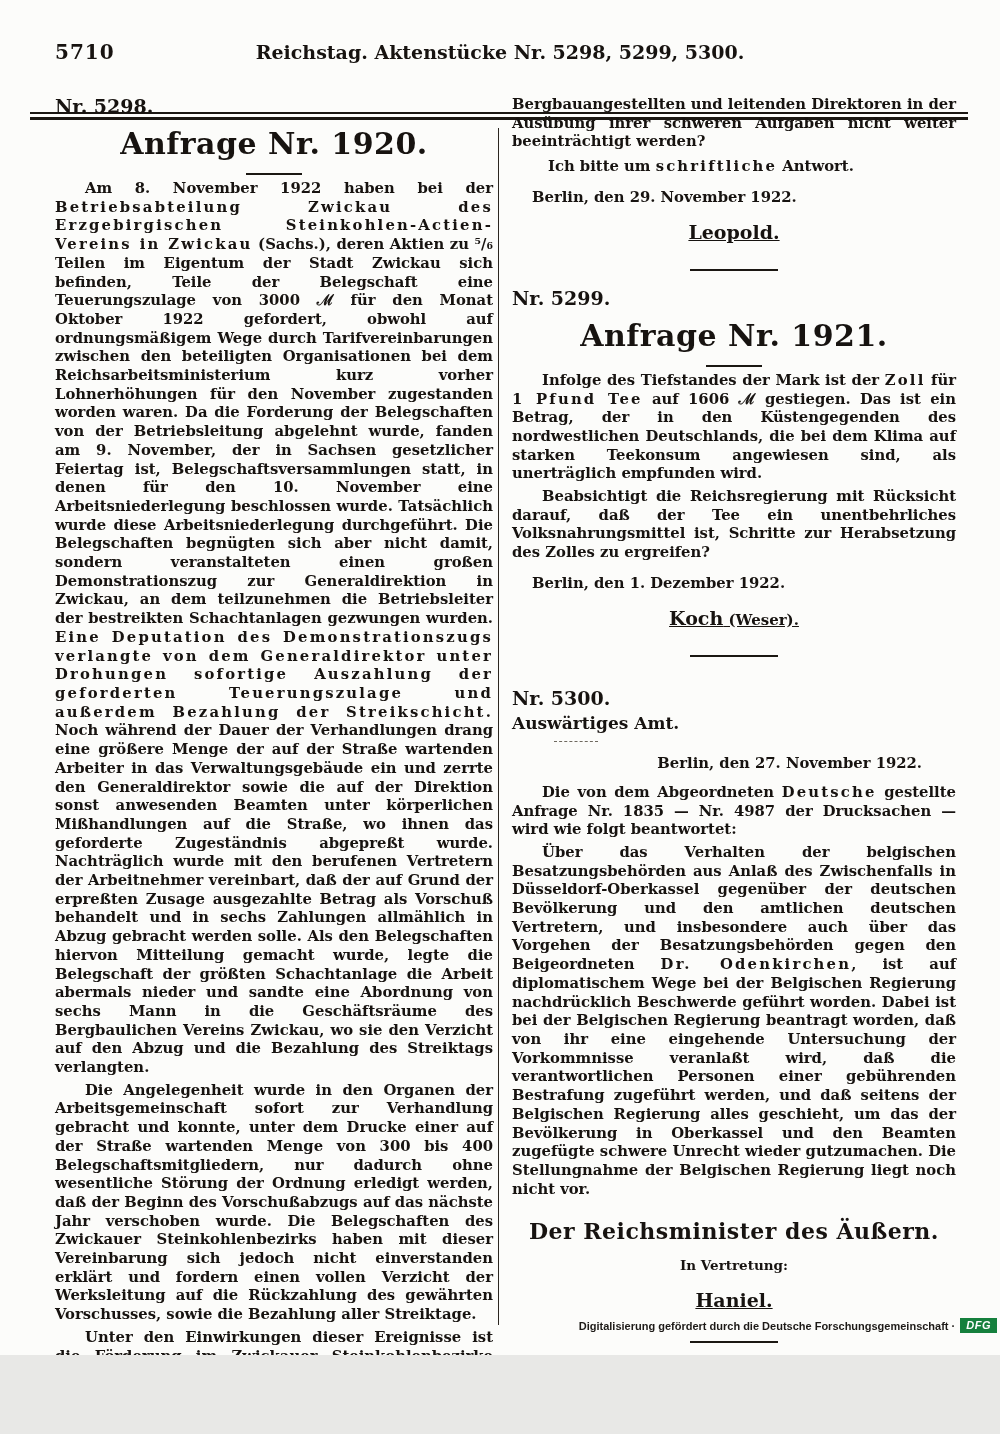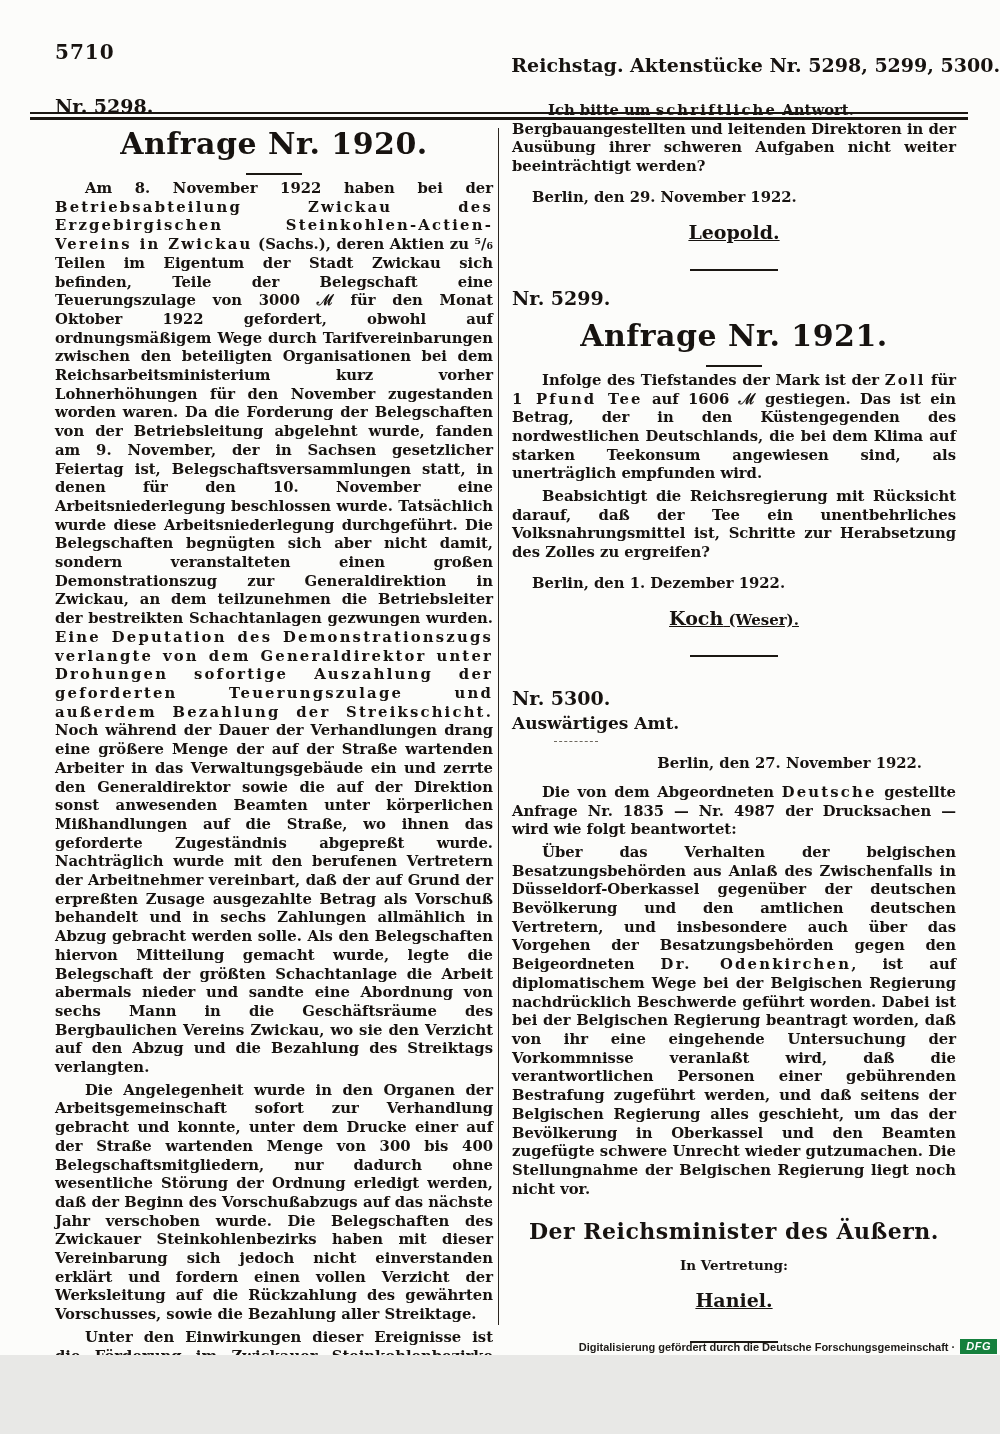--- a/index.html
+++ b/index.html
@@ -3,21 +3,21 @@
 <meta charset="utf-8">
 <style>
   html,body { margin:0; padding:0; background:#e8e8e6; }
   .page {
     position:relative; width:1000px; height:1355px; margin:0 auto;
     background:#fcfcfa; color:#171310; overflow:hidden;
     font-family:"DejaVu Serif","Liberation Serif",serif;
   }
   
   .pagenum  { position:absolute; top:40px; left:55px; font-size:20px; font-weight:bold; letter-spacing:1px; }
-  .htitle   { position:absolute; top:54px; left:0; width:100%; text-align:right; font-size:19px; font-weight:bold; }
+  .htitle   { position:absolute; top:41px; left:0; width:100%; text-align:center; font-size:19px; font-weight:bold; }
   .rule-double { position:absolute; top:112px; left:30px; width:938px; height:3px;
                  border-top:2px solid #1b1712; border-bottom:3px solid #1b1712; }
   .divider  { position:absolute; left:498px; top:128px; width:1px; height:1197px; background:#2b2620; }
 
   
   .col { position:absolute; top:95px; }
   .col-left  { left:55px;  width:438px; }
   .col-right { left:512px; width:444px; }
 
   .docnum  { text-align:left; font-size:19px; font-weight:bold; }
@@ -37,21 +37,21 @@
   .sigsuf   { font-weight:600; font-size:15px; }
   .secrule  { width:88px; border-top:2px solid #1b1712; margin:26px auto 0; }
 
   .mt34 { margin-top:16px; }  .mt30 { margin-top:30px; }
   .agency     { font-size:17px; font-weight:bold; margin-top:4px; }
   .agency-dash{ width:44px; border-top:1px dashed #6e685e; margin:8px 0 0 42px; }
   .minister { text-align:center; font-size:22px; font-weight:600; margin-top:20px; letter-spacing:.5px; }
   .iv       { text-align:center; font-size:13.5px; font-weight:600; margin-top:13px; }
   .final-rule { margin-top:30px; }
 
-  .footer { position:absolute; right:3px; bottom:1px; display:flex; align-items:center; gap:5px;
+  .footer { position:absolute; right:3px; bottom:22px; display:flex; align-items:center; gap:5px;
             font-family:"Liberation Sans","DejaVu Sans",sans-serif; font-size:11px; font-weight:bold; color:#1d1a17;text-align:center; }
   .dfg { display:inline-block; color:#ffffff; font-style:italic; font-weight:bold; font-size:11px;
          padding:1px 6px 2px; letter-spacing:.5px; }
 </style>
 </head>
 <body>
 
 <div class="page">
 
   <div class="pagenum">5710</div>
@@ -65,23 +65,23 @@
     <div class="trule"></div>
 
     <p class="body ind first"><span>Am 8. November 1922 haben bei der </span><span class="sp">Betriebsabteilung Zwickau des Erzgebirgischen Steinkohlen-Actien-Vereins in Zwickau</span><span> (Sachs.), deren Aktien zu ⁵/₆ Teilen im Eigentum der Stadt Zwickau sich befinden, Teile der Belegschaft eine Teuerungszulage von 3000 ℳ für den Monat Oktober 1922 gefordert, obwohl auf ordnungsmäßigem Wege durch Tarifvereinbarungen zwischen den beteiligten Organisationen bei dem Reichsarbeitsministerium kurz vorher Lohnerhöhungen für den November zugestanden worden waren. Da die Forderung der Belegschaften von der Betriebsleitung abgelehnt wurde, fanden am 9. November, der in Sachsen gesetzlicher Feiertag ist, Belegschaftsversammlungen statt, in denen für den 10. November eine Arbeitsniederlegung beschlossen wurde. Tatsächlich wurde diese Arbeitsniederlegung durchgeführt. Die Belegschaften begnügten sich aber nicht damit, sondern veranstalteten einen großen Demonstrationszug zur Generaldirektion in Zwickau, an dem teilzunehmen die Betriebsleiter der bestreikten Schachtanlagen gezwungen wurden. </span><span class="sp">Eine Deputation des Demonstrationszugs verlangte von dem Generaldirektor unter Drohungen sofortige Auszahlung der geforderten Teuerungszulage und außerdem Bezahlung der Streikschicht.</span><span> Noch während der Dauer der Verhandlungen drang eine größere Menge der auf der Straße wartenden Arbeiter in das Verwaltungsgebäude ein und zerrte den Generaldirektor sowie die auf der Direktion sonst anwesenden Beamten unter körperlichen Mißhandlungen auf die Straße, wo ihnen das geforderte Zugeständnis abgepreßt wurde. Nachträglich wurde mit den berufenen Vertretern der Arbeitnehmer vereinbart, daß der auf Grund der erpreßten Zusage ausgezahlte Betrag als Vorschuß behandelt und in sechs Zahlungen allmählich in Abzug gebracht werden solle. Als den Belegschaften hiervon Mitteilung gemacht wurde, legte die Belegschaft der größten Schachtanlage die Arbeit abermals nieder und sandte eine Abordnung von sechs Mann in die Geschäftsräume des Bergbaulichen Vereins Zwickau, wo sie den Verzicht auf den Abzug und die Bezahlung des Streiktags verlangten.</span></p>
 
     <p class="body ind">Die Angelegenheit wurde in den Organen der Arbeitsgemeinschaft sofort zur Verhandlung gebracht und konnte, unter dem Drucke einer auf der Straße wartenden Menge von 300 bis 400 Belegschaftsmitgliedern, nur dadurch ohne wesentliche Störung der Ordnung erledigt werden, daß der Beginn des Vorschußabzugs auf das nächste Jahr verschoben wurde. Die Belegschaften des Zwickauer Steinkohlenbezirks haben mit dieser Vereinbarung sich jedoch nicht einverstanden erklärt und fordern einen vollen Verzicht der Werksleitung auf die Rückzahlung des gewährten Vorschusses, sowie die Bezahlung aller Streiktage.</p>
     <p class="body ind">Unter den Einwirkungen dieser Ereignisse ist die Förderung im Zwickauer Steinkohlenbezirke wesentlich beeinträchtigt worden. Die in dem Bezirke tätigen Bergbauangestellten, insbesondere die Betriebsleiter, fühlen sich unter dem terroristischen Vorgehen der Belegschaften außerstande, die Ordnung und Disziplin auf den Grubenanlagen aufrechtzuerhalten, zumal für ihren Schutz von der staatlichen Polizei in keiner Weise gesorgt worden ist.</p>
 
   </div>
 
   <div class="col col-right">
+    <p class="body" style="margin-top:0">Bergbauangestellten und leitenden Direktoren in der Ausübung ihrer schweren Aufgaben nicht weiter beeinträchtigt werden?</p>
+
     <p class="body" style="text-indent:36px; margin-top:6px"><span>Ich bitte um </span><span class="sp">schriftliche</span><span> Antwort.</span></p>
-
-    <p class="body" style="margin-top:0">Bergbauangestellten und leitenden Direktoren in der Ausübung ihrer schweren Aufgaben nicht weiter beeinträchtigt werden?</p>
 
     <p class="dateline">Berlin, den 29. November 1922.</p>
     <div class="sig">Leopold.</div>
     <div class="secrule"></div>
 
     <div class="docnum mt34">Nr. 5299.</div>
     <div class="doctitle">Anfrage Nr. 1921.</div>
     <div class="trule"></div>
 
     <p class="body ind first"><span>Infolge des Tiefstandes der Mark ist der </span><span class="sp">Zoll</span><span> für </span><span class="sp">1 Pfund Tee</span><span> auf 1606 ℳ gestiegen. Das ist ein Betrag, der in den Küstengegenden des nordwestlichen Deutschlands, die bei dem Klima auf starken Teekonsum angewiesen sind, als unerträglich empfunden wird.</span></p>

